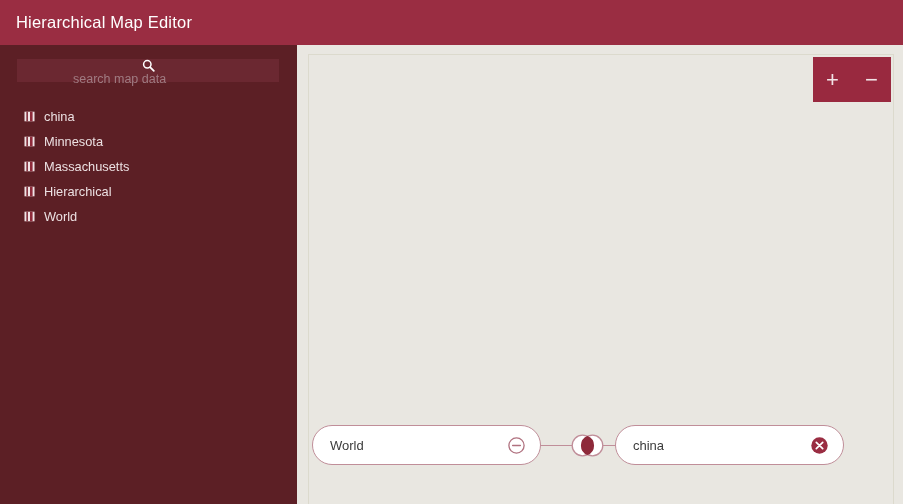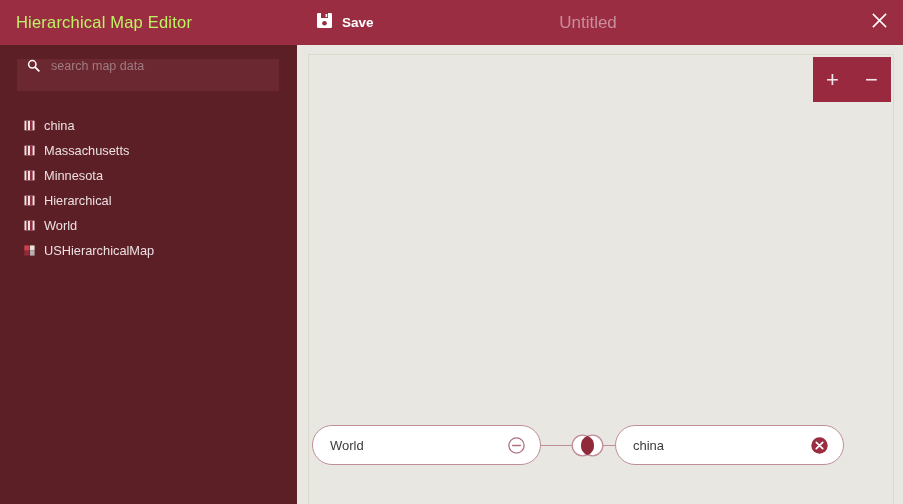--- a/index.html
+++ b/index.html
@@ -27,21 +27,21 @@
     align-items: stretch;
   }
   .titlebar-left {
     width: 297px;
     flex: 0 0 297px;
     display: flex;
     align-items: center;
     padding-left: 16px;
   }
   .app-title {
-    color: #bef264;
+    color: #ffffff;
     font-size: 16.5px;
     font-weight: 400;
     letter-spacing: 0.2px;
     white-space: nowrap;
   }
   .titlebar-right {
     flex: 1 1 auto;
     display: flex;
     align-items: center;
     position: relative;
@@ -90,25 +90,26 @@
   
   .sidebar {
     width: 297px;
     flex: 0 0 297px;
     background: #5c1f25;
     padding: 14px 0 0 0;
     overflow: hidden;
   }
   .search-wrap {
     margin: 0 18px 0 17px;
-    height: 32px;
+    height: 23px;
     background: #6b2831;
     display: flex;
-    align-items: flex-start;
+    align-items: center;
     padding: 0 10px;
+    flex-direction: column;
   }
   .search-icon { flex: 0 0 auto; display: flex; align-items: center; }
   .search-input {
     flex: 1 1 auto;
     border: none;
     outline: none;
     background: transparent;
     color: #e4d6d9;
     font-family: "Liberation Sans", sans-serif;
     font-size: 12.5px;
@@ -238,45 +239,20 @@
 <body>
 
 <div id="app">
 
   <div class="titlebar">
 
     <div class="titlebar-left">
       <div class="app-title">Hierarchical Map Editor</div>
     </div>
 
-    <div class="titlebar-right">
-
-      <div class="save-btn">
-        <span class="save-icon">
-          <svg width="17" height="17" viewBox="0 0 17 17">
-            <rect x="1" y="1" width="15" height="15" rx="1.2" fill="#ffffff"></rect>
-            <rect x="5" y="1" width="7" height="5" fill="#9a2d42"></rect>
-            <rect x="9.6" y="2" width="1.6" height="3" fill="#ffffff"></rect>
-            <circle cx="8.5" cy="11.2" r="2.3" fill="#9a2d42"></circle>
-          </svg>
-        </span>
-        <span class="save-label">Save</span>
-      </div>
-
-      <div class="doc-title">Untitled</div>
-
-      <div class="close-btn">
-        <span>
-          <svg width="17" height="17" viewBox="0 0 17 17">
-            <path d="M2.5 2.5 L14.5 14.5 M14.5 2.5 L2.5 14.5" stroke="#ffffff" stroke-width="1.7" stroke-linecap="square"></path>
-          </svg>
-        </span>
-      </div>
-
-    </div>
   </div>
 
   <div class="body">
 
     <div class="sidebar">
 
       <div class="search-wrap">
         <span class="search-icon">
           <svg width="13" height="13" viewBox="0 0 13 13">
             <circle cx="5.3" cy="5.3" r="3.7" fill="none" stroke="#ffffff" stroke-width="1.5"></circle>
@@ -300,34 +276,34 @@
         </div>
 
         <div class="tree-item">
           <span class="tree-icon">
             <svg width="11" height="11" viewBox="0 0 11 11">
               <rect x="0.5" y="0.7" width="10" height="9.6" fill="#f0e4e6"></rect>
               <rect x="2.4" y="0.7" width="1.5" height="9.6" fill="#7a2230"></rect>
               <rect x="6.0" y="0.7" width="2.6" height="9.6" fill="#8e2a3a"></rect>
             </svg>
           </span>
+          <span class="tree-label">Minnesota</span>
+        </div>
+
+        <div class="tree-item">
+          <span class="tree-icon">
+            <svg width="11" height="11" viewBox="0 0 11 11">
+              <rect x="0.5" y="0.7" width="10" height="9.6" fill="#f0e4e6"></rect>
+              <rect x="2.4" y="0.7" width="1.5" height="9.6" fill="#7a2230"></rect>
+              <rect x="6.0" y="0.7" width="2.6" height="9.6" fill="#8e2a3a"></rect>
+            </svg>
+          </span>
           <span class="tree-label">Massachusetts</span>
         </div>
 
-        <div class="tree-item">
-          <span class="tree-icon">
-            <svg width="11" height="11" viewBox="0 0 11 11">
-              <rect x="0.5" y="0.7" width="10" height="9.6" fill="#f0e4e6"></rect>
-              <rect x="2.4" y="0.7" width="1.5" height="9.6" fill="#7a2230"></rect>
-              <rect x="6.0" y="0.7" width="2.6" height="9.6" fill="#8e2a3a"></rect>
-            </svg>
-          </span>
-          <span class="tree-label">Minnesota</span>
-        </div>
-
 
         <div class="tree-item">
           <span class="tree-icon">
             <svg width="11" height="11" viewBox="0 0 11 11">
               <rect x="0.5" y="0.7" width="10" height="9.6" fill="#f0e4e6"></rect>
               <rect x="2.4" y="0.7" width="1.5" height="9.6" fill="#7a2230"></rect>
               <rect x="6.0" y="0.7" width="2.6" height="9.6" fill="#8e2a3a"></rect>
             </svg>
           </span>
           <span class="tree-label">Hierarchical</span>
@@ -337,31 +313,20 @@
           <span class="tree-icon">
             <svg width="11" height="11" viewBox="0 0 11 11">
               <rect x="0.5" y="0.7" width="10" height="9.6" fill="#f0e4e6"></rect>
               <rect x="2.4" y="0.7" width="1.5" height="9.6" fill="#7a2230"></rect>
               <rect x="6.0" y="0.7" width="2.6" height="9.6" fill="#8e2a3a"></rect>
             </svg>
           </span>
           <span class="tree-label">World</span>
         </div>
 
-        <div class="tree-item">
-          <span class="tree-icon">
-            <svg width="11" height="11" viewBox="0 0 11 11">
-              <rect x="0.3" y="0.4" width="5.2" height="5.2" fill="#c9434f"></rect>
-              <rect x="6.0" y="0.4" width="4.6" height="5.2" fill="#e8dfe0"></rect>
-              <rect x="0.3" y="6.0" width="5.2" height="4.6" fill="#8e2a3a"></rect>
-              <rect x="6.0" y="6.0" width="4.6" height="4.6" fill="#b7b0ae"></rect>
-            </svg>
-          </span>
-          <span class="tree-label">USHierarchicalMap</span>
-        </div>
 
       </div>
     </div>
 
     <div class="canvas-outer">
       <div class="canvas-inner">
 
         <div class="zoom-controls">
           <div class="zoom-btn">+</div>
           <div class="zoom-btn">−</div>

